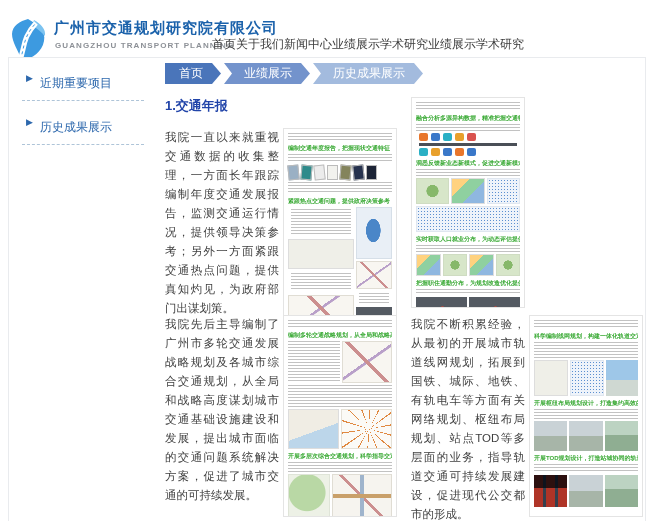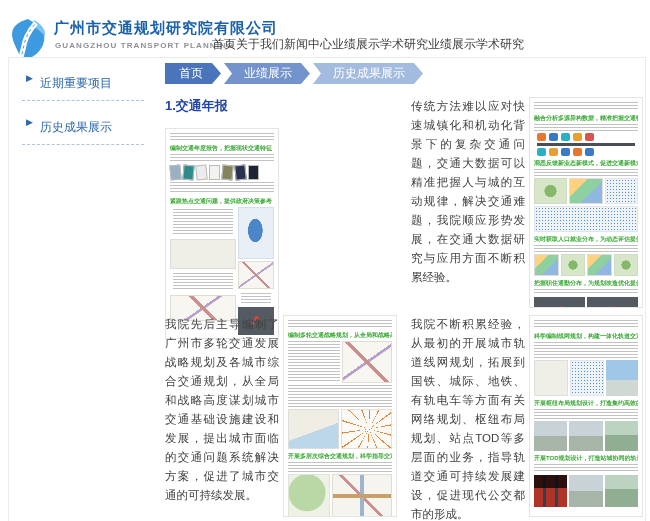--- a/index.html
+++ b/index.html
@@ -137,20 +137,21 @@
 
   <div class="crumbs">
     <div class="crumb c1">首页</div>
     <div class="crumb c2 notch">业绩展示</div>
     <div class="crumb c3 notch">历史成果展示</div>
   </div>
 
   <div class="section s1">
     <div class="sec-title">1.交通年报</div>
     <div class="sec-flex">
+      <div class="sec-body">我院一直以来就重视交通数据的收集整理，一方面长年跟踪编制年度交通发展报告，监测交通运行情况，提供领导决策参考；另外一方面紧跟交通热点问题，提供真知灼见，为政府部门出谋划策。</div>
       <div class="fig tall">
         <div class="ftxt" style="height:8px"></div>
         <div class="fhead">编制交通年度报告，把握现状交通特征</div>
         <div class="ftxt" style="height:9px"></div>
         <div class="frow">
           <span class="cover cv1 tilt1"></span>
             <span class="cover cv2 tilt2"></span>
             <span class="cover cv3 tilt1"></span>
           <span class="cover cv4"></span>
             <span class="cover cv5 tilt2"></span>
@@ -172,21 +173,20 @@
             <div class="ftxt" style="height:10px"></div>
             <div class="m-dark" style="height:28px"></div>
           </div>
         </div>
       </div>
     </div>
   </div>
 
   <div class="section s2">
     <div class="sec-flex">
-      <div class="sec-body">传统方法难以应对快速城镇化和机动化背景下的复杂交通问题，交通大数据可以精准把握人与城的互动规律，解决交通难题，我院顺应形势发展，在交通大数据研究与应用方面不断积累经验。</div>
       <div class="fig tall">
         <div class="ftxt" style="height:9px"></div>
         <div class="fhead">融合分析多源异构数据，精准把握交通特征</div>
         <div class="ftxt" style="height:7px"></div>
         <div class="vrow">
           <span class="vic v1"></span>
             <span class="vic v2"></span>
             <span class="vic v3"></span>
             <span class="vic v4"></span>
             <span class="vic v5"></span>

